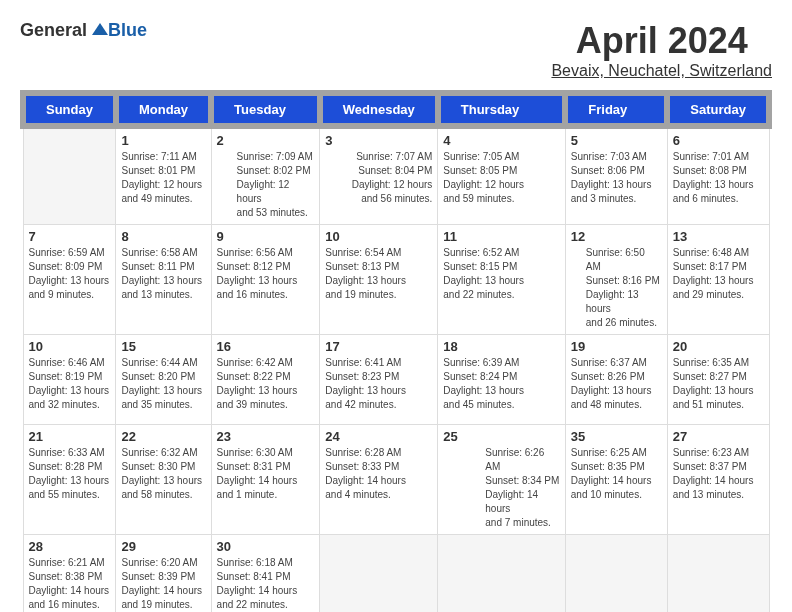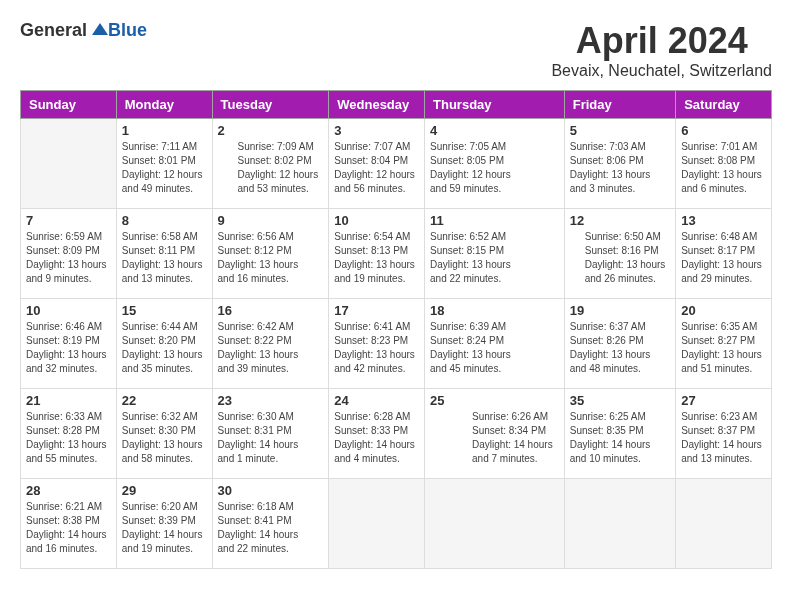--- a/index.html
+++ b/index.html
@@ -30,34 +30,35 @@
       text-align: center;
     }
     .calendar-title {
       font-size: 36px;
       font-weight: bold;
       color: #333;
     }
     .calendar-subtitle {
       font-size: 16px;
       color: #333;
+      text-decoration: underline;
     }
     table {
       width: 100%;
       border-collapse: collapse;
       font-size: 11px;
     }
     thead tr th {
-      background-color: #a21caf;
+      background-color: #1d4ed8;
       color: #fff;
-      padding: 6px 8px;
+      padding: 6px 20px;
       text-align: left;
       font-size: 13px;
       font-weight: bold;
-      border: 1px solid #a3a3a3;
+      border: 6px solid #a3a3a3;
     }
     tbody tr td {
       border: 1px solid #ddd;
       vertical-align: top;
       padding: 4px 5px;
       min-height: 80px;
       height: 90px;
     }
     .day-number {
       font-size: 13px;
@@ -127,21 +128,21 @@
         </td>
         <td>
           <div class="day-number">2</div>
           <div class="day-info" style="white-space: pre-line; margin-left: 20px;">Sunrise: 7:09 AM
 Sunset: 8:02 PM
 Daylight: 12 hours
 and 53 minutes.</div>
         </td>
         <td>
           <div class="day-number">3</div>
-          <div class="day-info" style="white-space: pre-line;">Sunrise: 7:07 AM
+          <div class="day-info" style="white-space: pre-line; text-align: right;">Sunrise: 7:07 AM
 Sunset: 8:04 PM
 Daylight: 12 hours
 and 56 minutes.</div>
         </td>
         <td>
           <div class="day-number">4</div>
           <div class="day-info" style="white-space: pre-line;">Sunrise: 7:05 AM
 Sunset: 8:05 PM
 Daylight: 12 hours
 and 59 minutes.</div>

